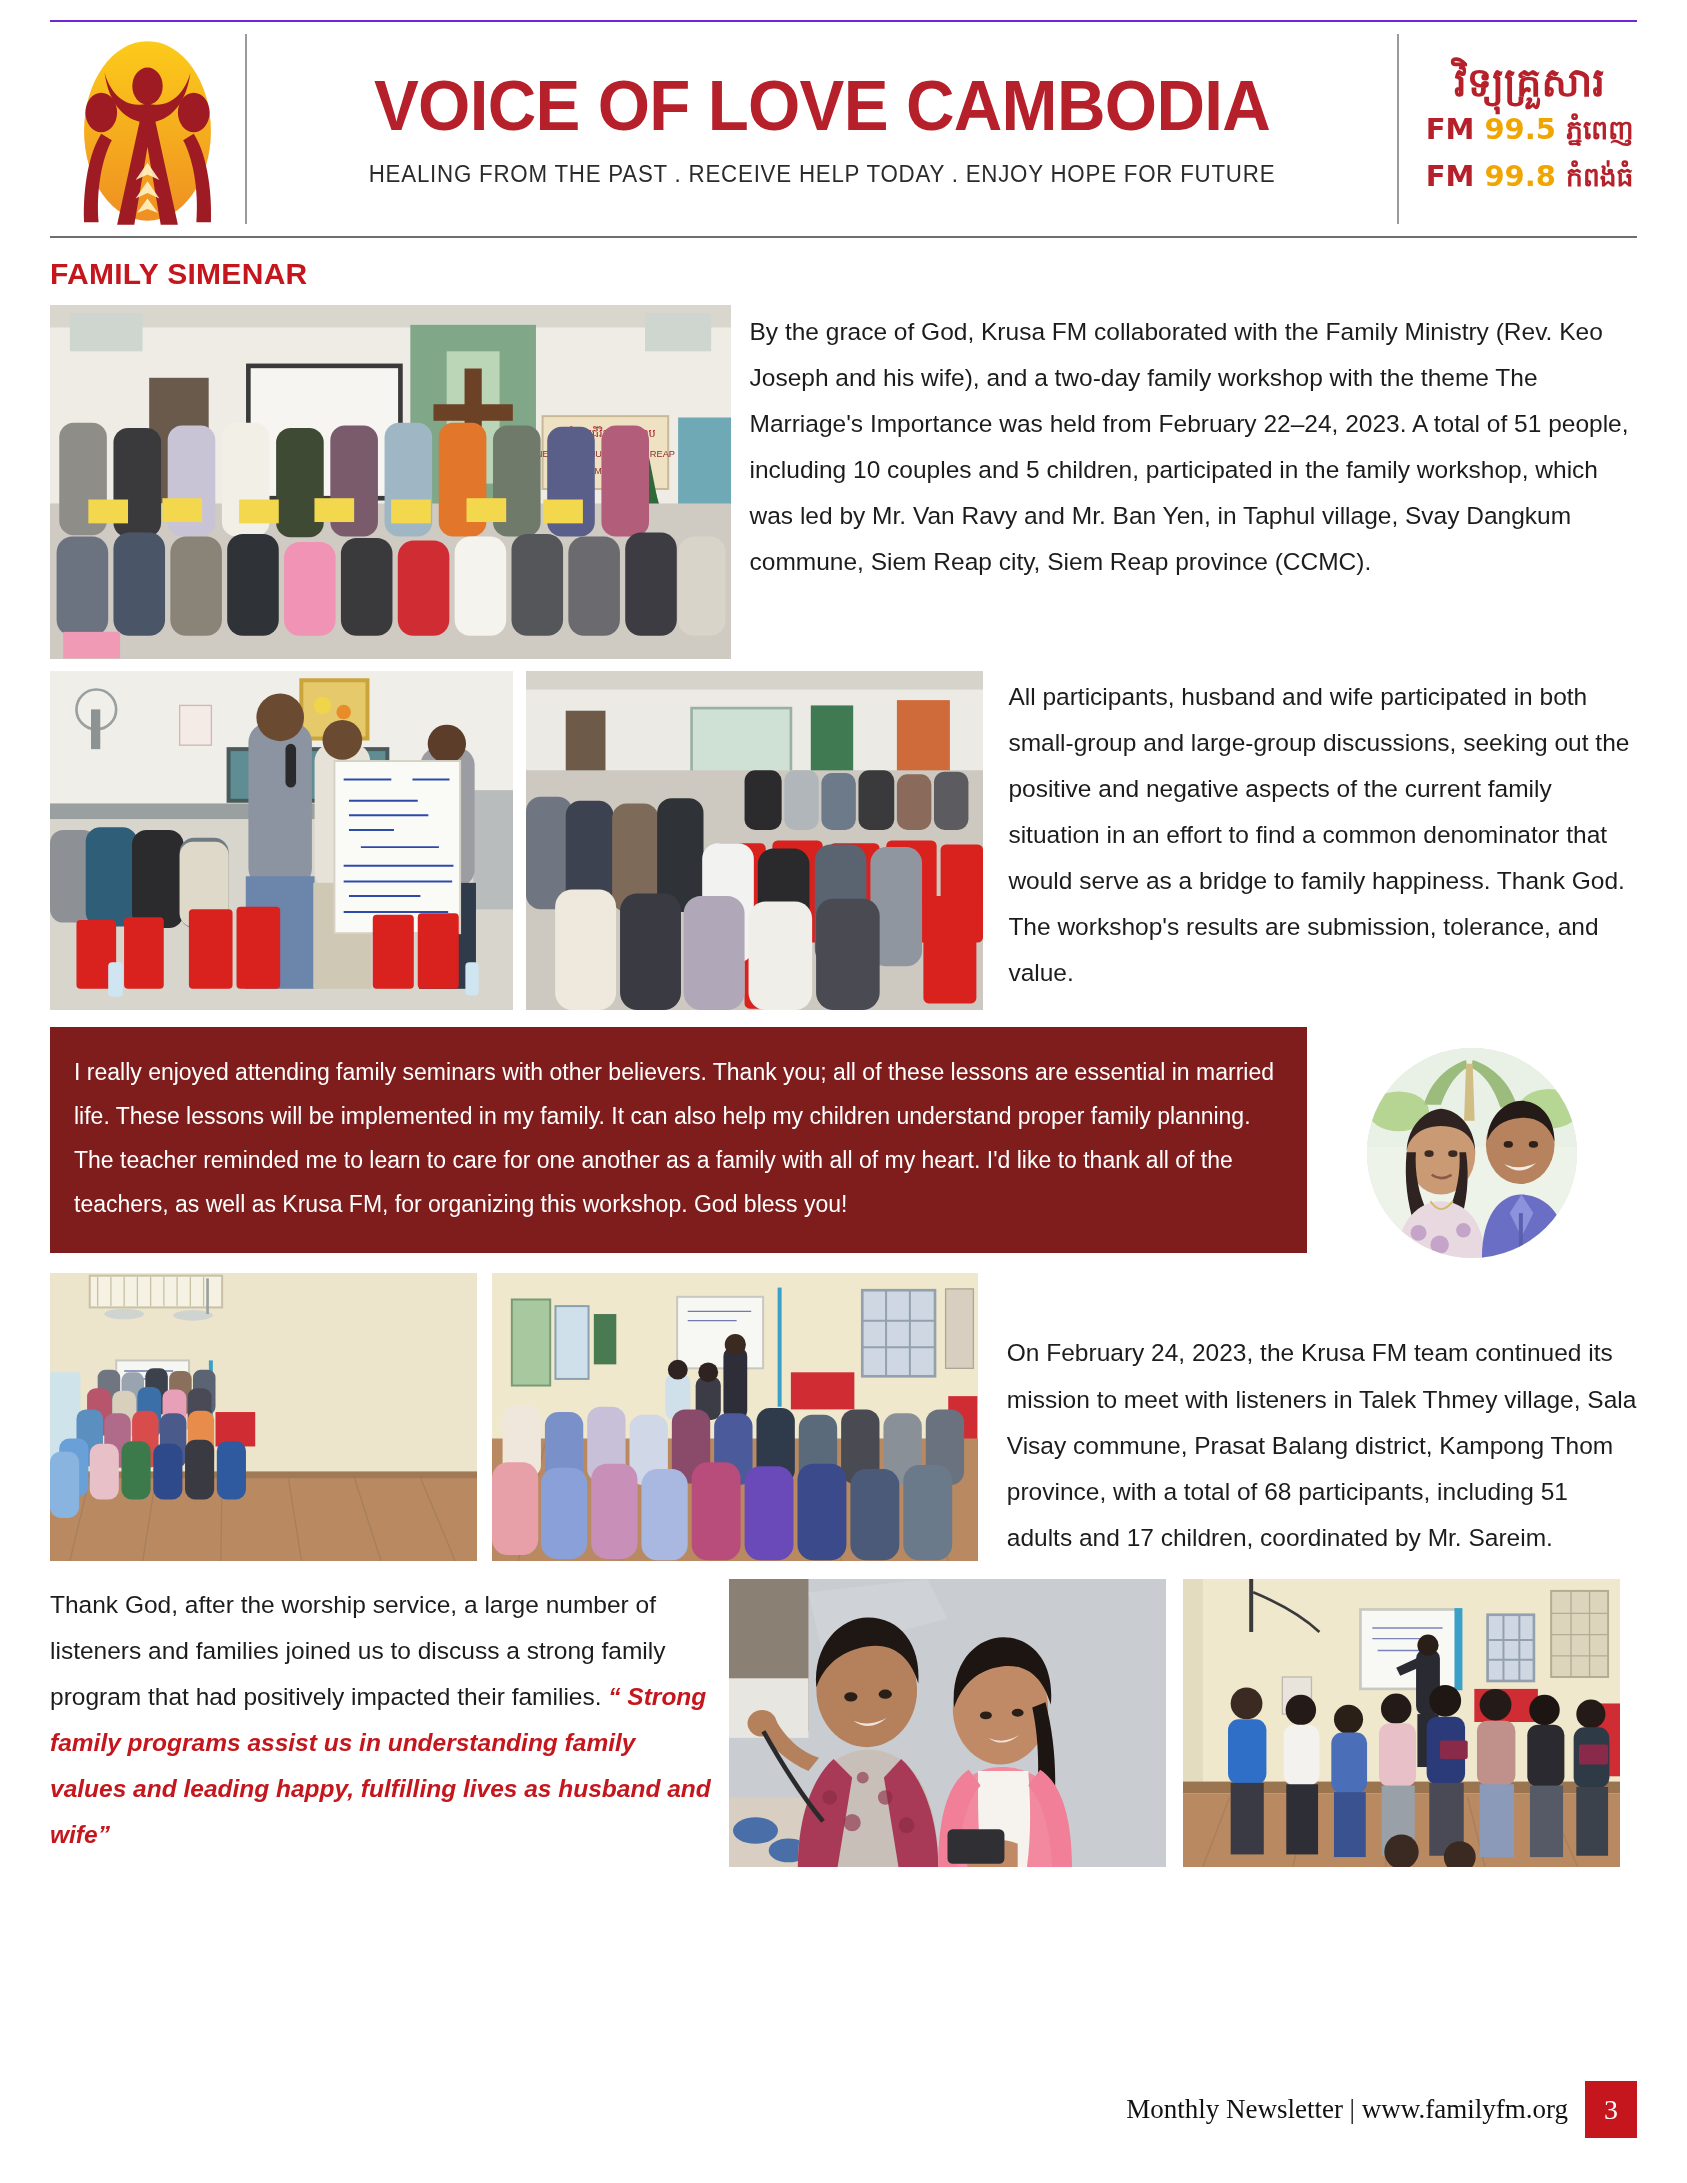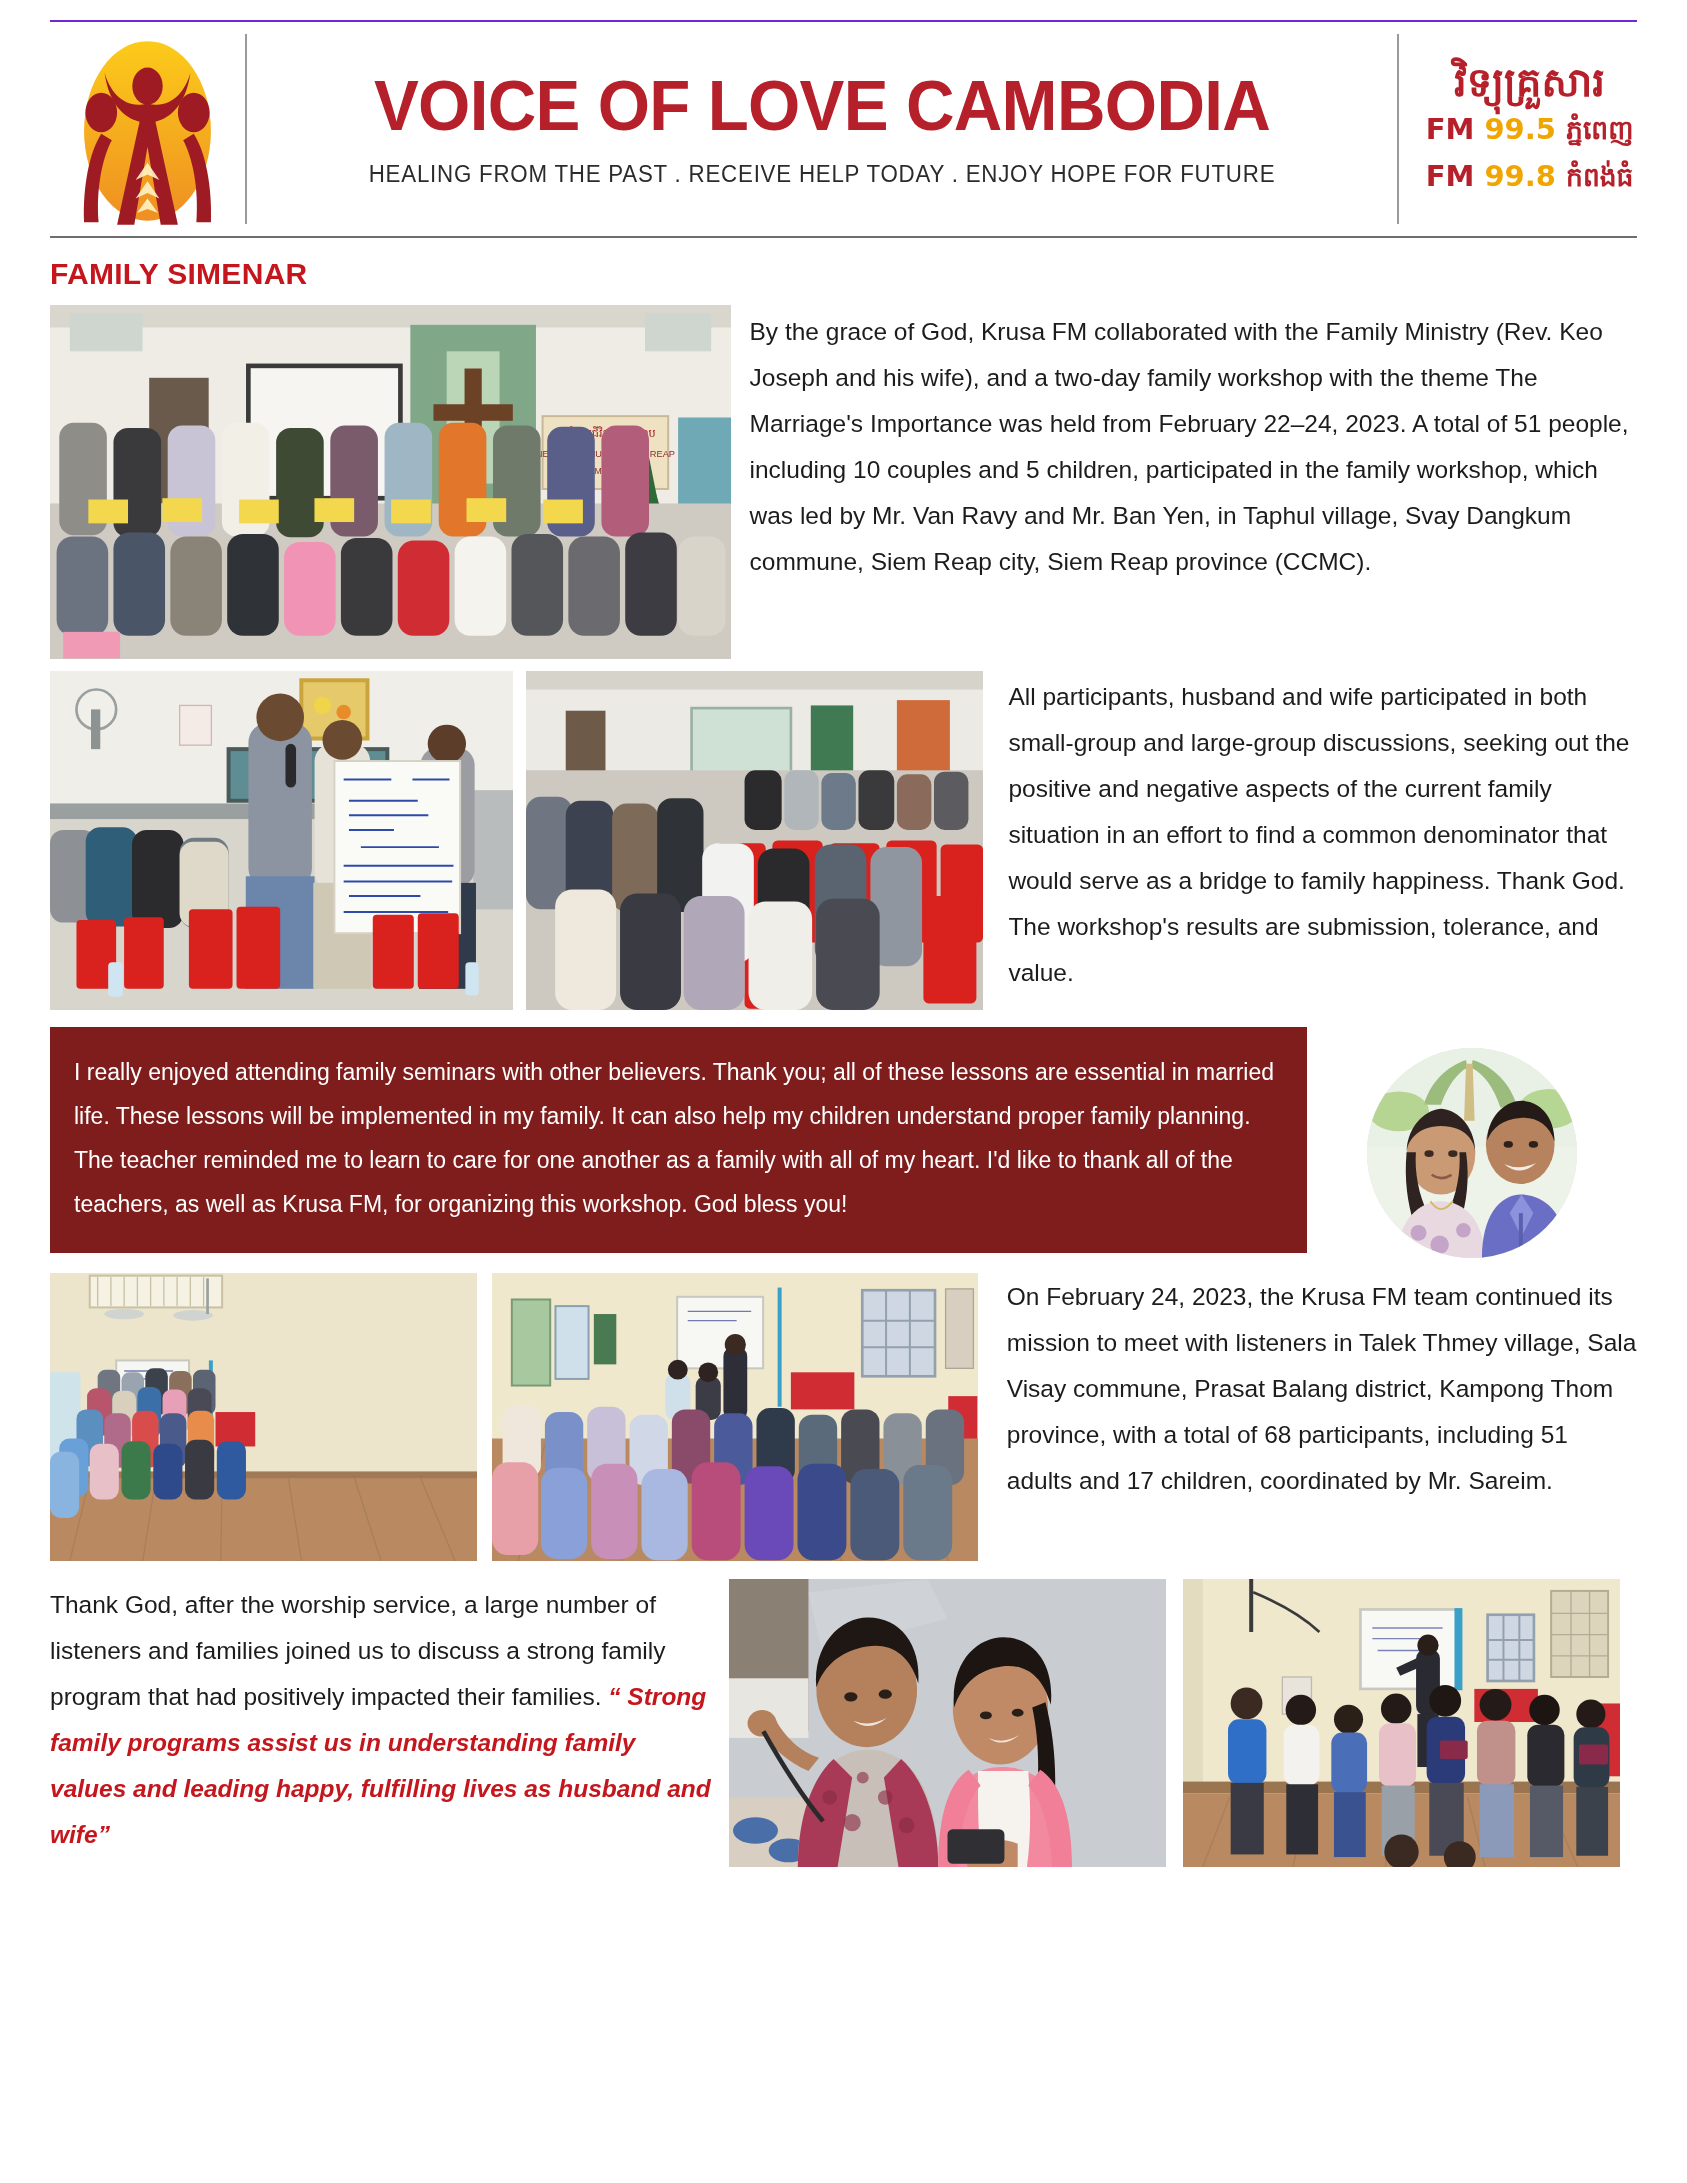--- a/index.html
+++ b/index.html
@@ -173,21 +173,21 @@
     overflow: hidden;
     background: #dfe6df;
   }
   .portrait-circle > svg { width: 100%; height: 100%; display: block; }
 
   .sec2-head { margin-top: 41px; }
 
   .sec2-top {
     margin-top: 14.6px;
     display: flex;
-    align-items: flex-start;
+    align-items: flex-end;
     gap: 14.6px;
   }
   .sec2-photo-a { width: 427px; height: 288px; flex: 0 0 427px; }
   .sec2-photo-b { width: 486px; height: 288px; flex: 0 0 486px; }
   .sec2-text { flex: 1 1 auto; padding-left: 14.6px; padding-top: 1.3px; }
 
   .sec2-bottom {
     margin-top: 18.5px;
     display: flex;
     align-items: flex-start;
@@ -817,15 +817,19 @@
           <rect x="162" y="256" width="34" height="22" rx="2"></rect>
         </g>
         <g fill="#3a2a22">
           <circle cx="330" cy="412" r="26"></circle>
             <circle cx="418" cy="420" r="24"></circle>
         </g>
       </svg>
     </div>
   </div>
 
+  <div class="footer">
+    <div class="footer-text">Monthly Newsletter | www.familyfm.org</div>
+    <div class="page-badge">3</div>
+  </div>
 
 </div>
 
 
 </body></html>

